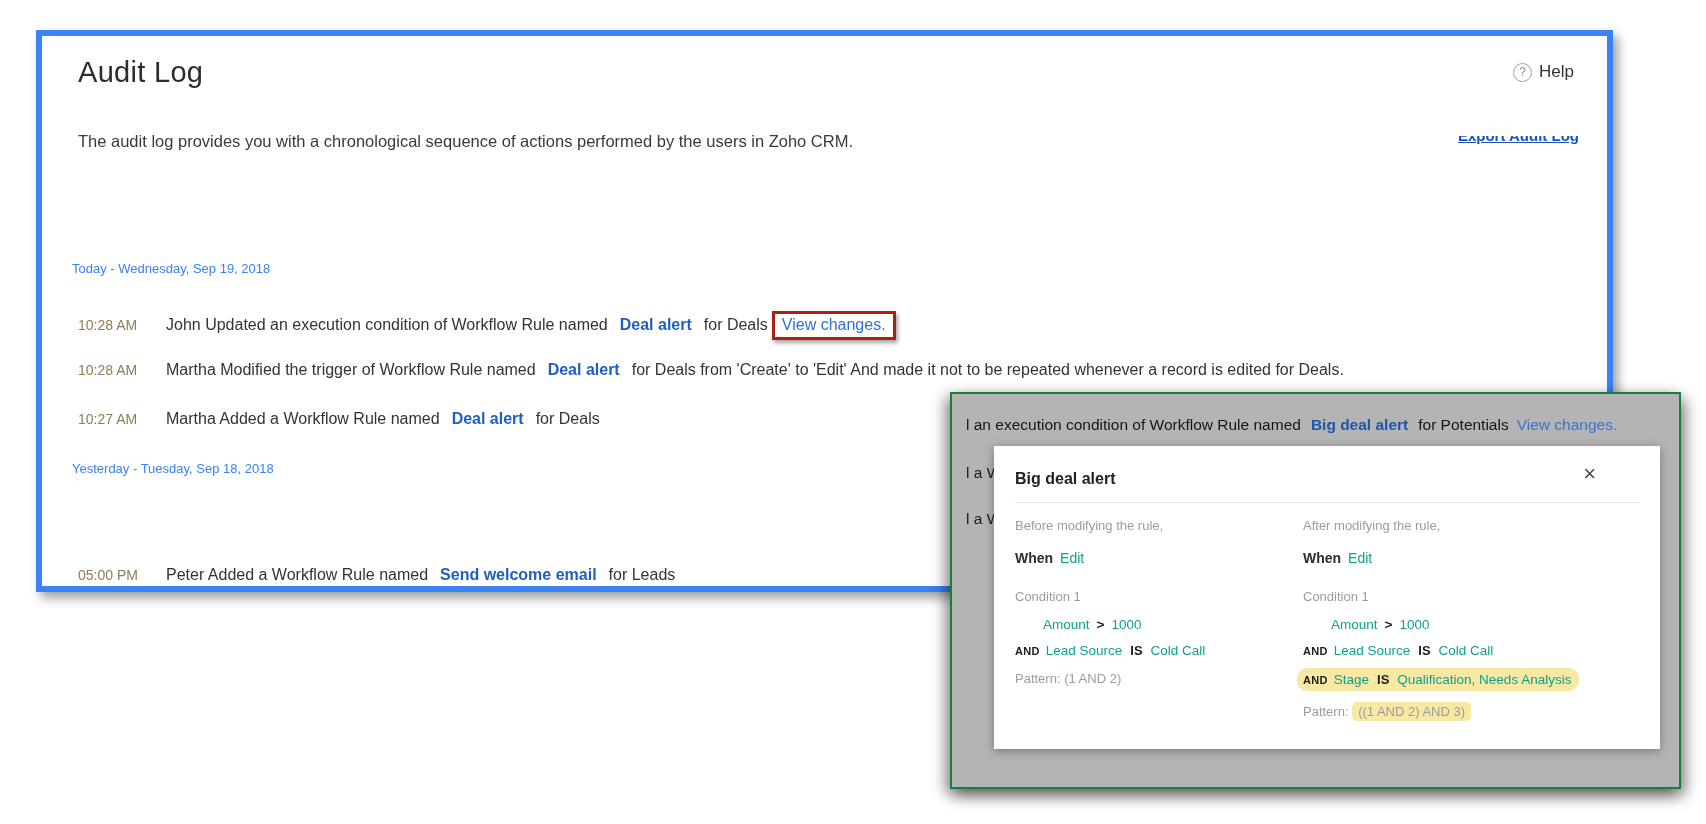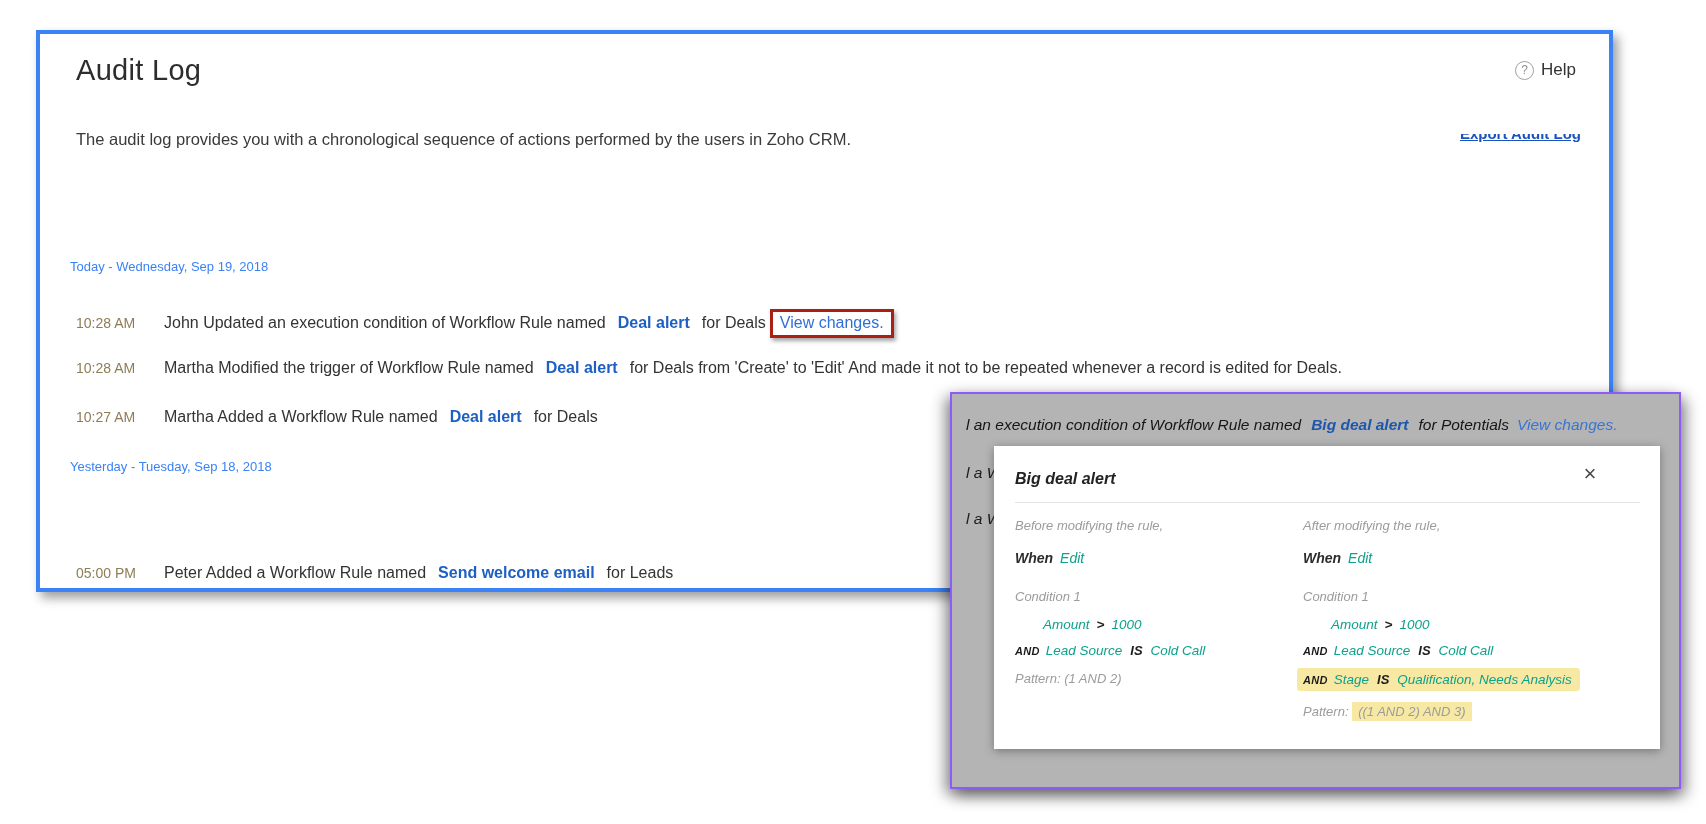--- a/index.html
+++ b/index.html
@@ -10,21 +10,21 @@
     background:#ffffff;
     overflow:hidden;
     color:#2e2e2e;
   }
 
   
   .main-card {
     position:absolute; left:36px; top:30px;
     width:1577px; height:562px;
     background:#fff;
-    border:4px solid #3b82f6;
+    border:6px solid #3b82f6;
     box-shadow:5px 6px 10px rgba(0,0,0,0.38);
   }
   .page-title {
     position:absolute; left:36px; top:20px;
     font-size:29px; font-weight:400; color:#2d2d2d; letter-spacing:.3px;
   }
   .help {
     position:absolute; right:33px; top:26px;
     display:flex; align-items:center; gap:7px;
     font-size:17px; color:#333; cursor:pointer;
@@ -73,23 +73,22 @@
     border:3px solid #ab2014; padding:2px 7px 3px;
     box-shadow:2px 3px 4px rgba(0,0,0,0.35); margin-left:2px;
   }
   .view-link { color:#2f6fd6; cursor:pointer; text-decoration:none; }
 
   
   .overlay {
     position:absolute; left:950px; top:392px;
     width:731px; height:397px;
     background:#b4b4b4;
-    border:2px solid #8b5cf6;
+    border:2px solid #15803d;
     box-shadow:-5px 5px 14px rgba(0,0,0,0.40), 5px 7px 14px rgba(0,0,0,0.40);
-    font-style:italic;
   }
   .overlay-bar {
     position:absolute; left:14px; top:22px; right:8px;
     font-size:15.5px; color:#161616; white-space:nowrap; overflow:hidden;
   }
   .bar-rule { color:#1f56ad; font-weight:700; margin:0 10px; cursor:pointer; text-decoration:none; }
   .bar-action { color:#3a74d2; margin-left:8px; cursor:pointer; text-decoration:none; }
   .fragment { position:absolute; left:14px; font-size:15.5px; color:#1c1c1c; }
   .frag1 { top:70px; } .frag2 { top:116px; }
 
@@ -117,24 +116,24 @@
   .teal { color:#0ea18c; }
   .dlg-cond { margin-top:23px; font-size:13px; color:#9c9c9c; }
   .dlg-amount { margin-top:13px; margin-left:28px; font-size:13.5px; }
   .op { color:#222; font-weight:700; margin:0 7px; }
   .dlg-and { margin-top:11px; font-size:13.5px; }
   .bool { font-size:11px; font-weight:700; color:#1c1c1c; margin-right:6px; letter-spacing:.3px; }
   .is-op { font-size:13px; font-weight:700; color:#1c1c1c; margin:0 8px; }
   .dlg-pattern { margin-top:13px; font-size:13px; color:#9c9c9c; }
   .hl-row {
     display:inline-block; margin-top:10px; margin-left:-6px;
-    background:#f7e9a4; border-radius:3px; padding:4px 8px 4px 6px;
+    background:#f7e9a4; border-radius:10px; padding:4px 8px 4px 6px;
     font-size:13.5px;
   }
-  .hl { background:#f7e9a4; border-radius:0; padding:2px 6px; }
+  .hl { background:#f7e9a4; border-radius:5px; padding:2px 6px; }
 </style>
 </head>
 <body>
 
 <div class="main-card">
 
   <div class="page-title">Audit Log</div>
 
   <div class="help">
     <span class="help-circle">?</span>

